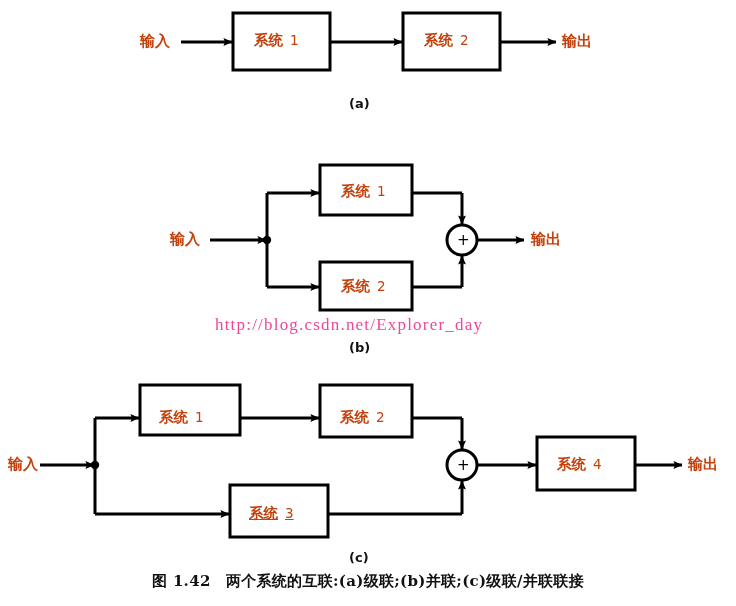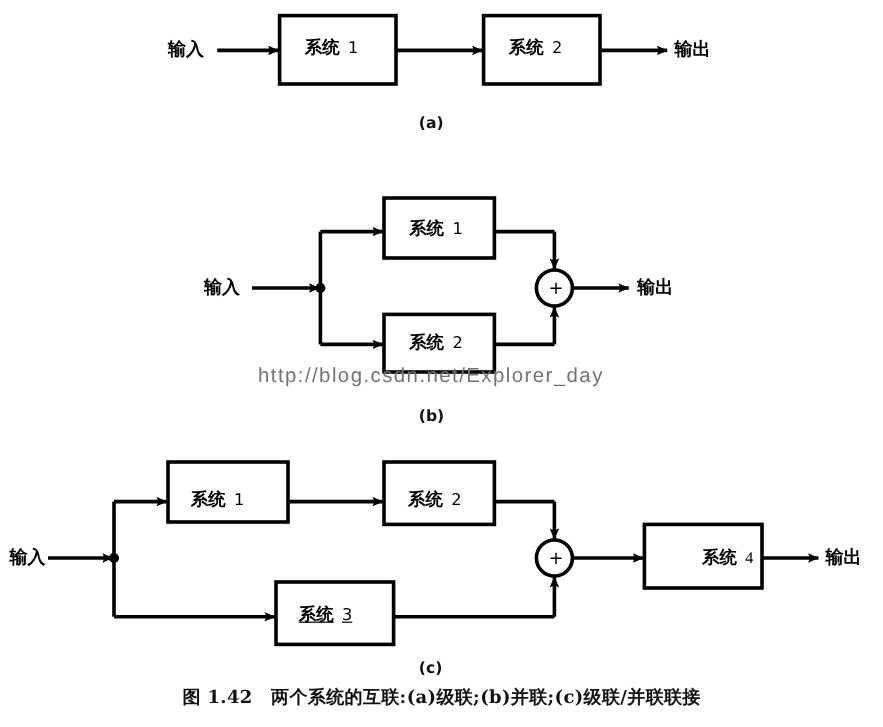--- a/index.html
+++ b/index.html
@@ -26,21 +26,21 @@
     left: 0; top: 0;
     width: 736px;
     height: 606px;
     display: block;
   }
   .label-text {
     position: absolute;
     white-space: nowrap;
     font-family: "DejaVu Sans", sans-serif;
     font-weight: bold;
-    color: #000000;
+    color: #c2410c;
     letter-spacing: 0px;
   }
   .io-label {
     font-size: 15px;
     line-height: 15px;
   }
   .box-label {
     font-size: 14.5px;
     line-height: 15px;
   }
@@ -60,26 +60,27 @@
     width: 736px;
     text-align: center;
     font-size: 15px;
     font-weight: bold;
     font-family: "DejaVu Serif", serif;
     color: #111;
     letter-spacing: 0.3px;
   }
   .watermark {
     position: absolute;
-    font-family: Liberation Sans, sans-serif;
+    font-family: Liberation Serif, serif;
     font-size: 17px;
-    color: #737373;
+    color: #ec4899;
     letter-spacing: 1.2px;
     white-space: nowrap;
     user-select: none;
+    margin-top: 12px;
   }
   .plus-sign {
     position: absolute;
     font-size: 15px;
     font-weight: normal;
     font-family: "DejaVu Sans", sans-serif;
     color: #000;
     line-height: 1;
   }
 </style>
@@ -212,21 +213,21 @@
   <div class="label-text box-label" style="left:340px; top:410px;">
     <span>系统</span><span class="num">2</span>
   </div>
 
   <div class="label-text box-label" style="left:249px; top:506px;text-decoration:underline;">
     <span>系统</span><span class="num">3</span>
   </div>
 
   <div class="plus-sign" style="left:457px; top:458px;">+</div>
 
-  <div class="label-text box-label" style="left:585px; top:457px;font-family:Liberation Serif, serif;">
+  <div class="label-text box-label" style="left:557px; top:457px;">
     <span>系统</span><span class="num">4</span>
   </div>
 
   <div class="label-text io-label" style="left:688px; top:457px;">输出</div>
 
   <div class="label-text panel-letter" style="left:349px; top:550px;">(c)</div>
 
   <div class="caption" style="top:572px;">图 1.42　两个系统的互联:(a)级联;(b)并联;(c)级联/并联联接</div>
 
 </div>

